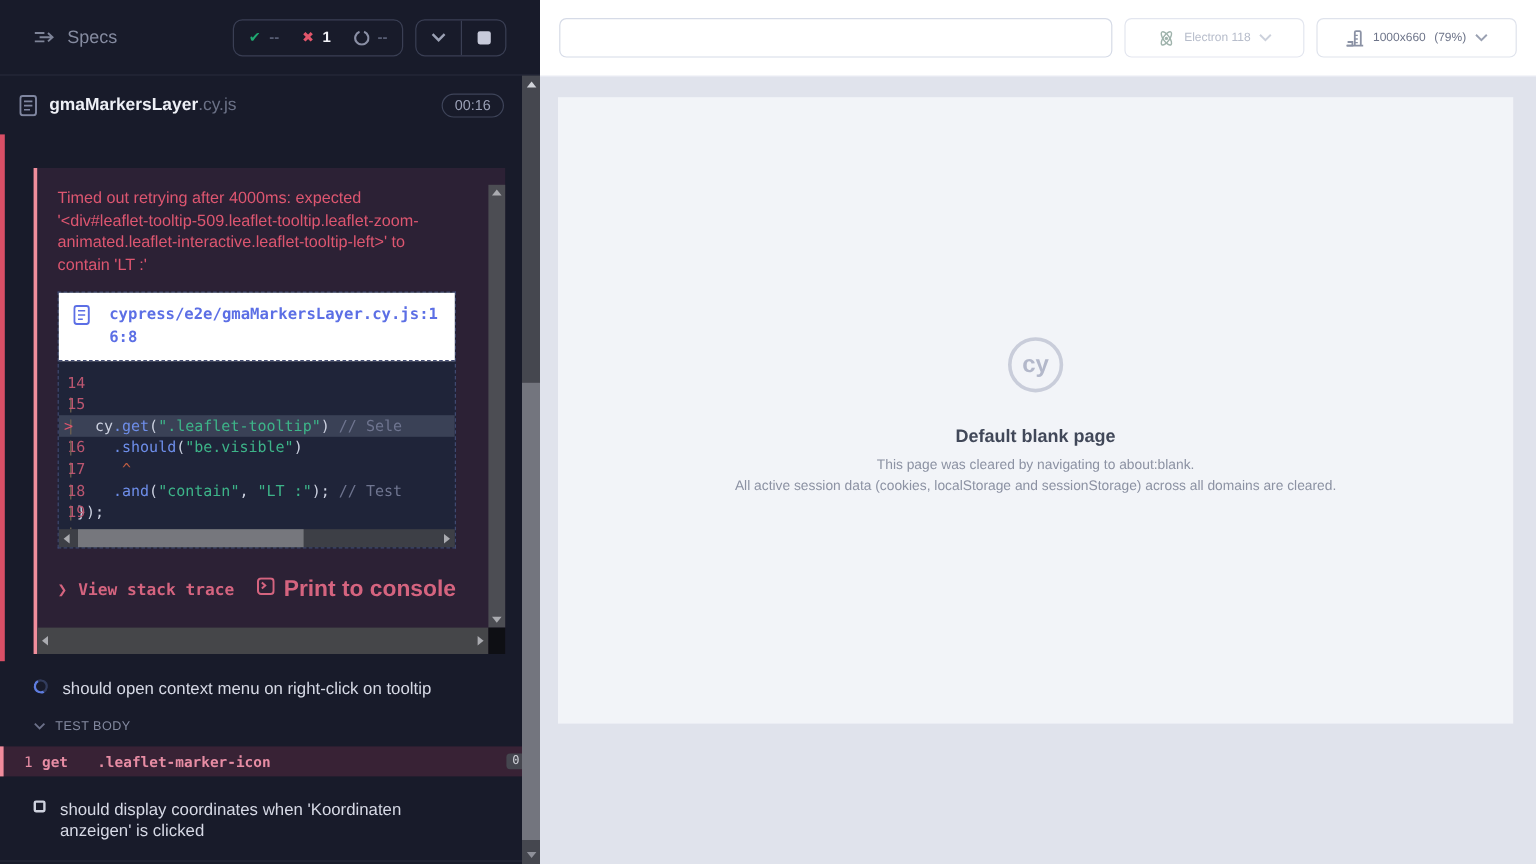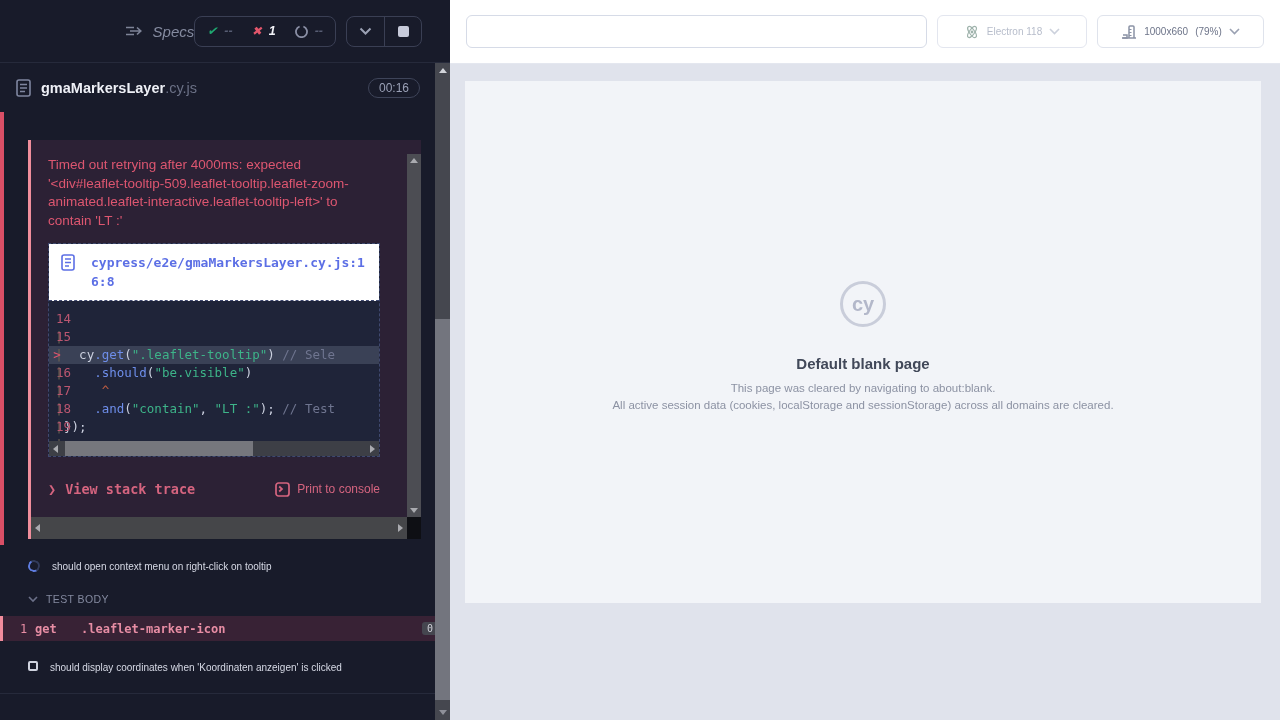--- a/index.html
+++ b/index.html
@@ -2,22 +2,22 @@
 <html><head>
 <meta charset="utf-8">
 <style>
   * { margin:0; padding:0; box-sizing:border-box; }
   html,body { width:1280px; height:720px; overflow:hidden; background:#181b2a;
               font-family:"Liberation Sans", sans-serif; }
   .app { display:flex; width:1280px; height:720px; }
 
   
   .reporter { position:relative; width:450px; height:720px; background:#181b2a; flex:none; }
-  .rep-header { height:63px; display:flex; align-items:center; justify-content:flex-end;
-                padding:0 14px 0 28px; border-bottom:1px solid #262a3b;font-style:italic; }
+  .rep-header { height:63px; display:flex; align-items:center; justify-content:space-between;
+                padding:0 14px 0 28px; border-bottom:1px solid #262a3b; }
   .rep-h-left { display:flex; align-items:center; gap:10px; }
   .specs-label { color:#858ba0; font-size:15px; cursor:pointer; }
   .rep-h-right { display:flex; align-items:center; gap:10px; margin-right:14px; }
   .stats { display:flex; align-items:center; gap:7px; border:1px solid #3a3f54; border-radius:8px;
            height:31px; padding:0 12px; }
   .stat-gap { width:5px; }
   .stat-icon { font-size:12px; line-height:1; }
   .stat-icon.pass { color:#1fa971; }
   .stat-icon.fail { color:#e2566b; }
   .stat-val { font-size:12.5px; font-weight:bold; }
@@ -65,28 +65,28 @@
   .arr-right { border-top:4px solid transparent; border-bottom:4px solid transparent;
                border-left:5px solid #aaabb0; right:4px; top:50%; transform:translateY(-50%); }
   .arr-up    { border-left:4px solid transparent; border-right:4px solid transparent;
                border-bottom:5px solid #aaabb0; top:4px; left:50%; transform:translateX(-50%); }
   .arr-down  { border-left:4px solid transparent; border-right:4px solid transparent;
                border-top:5px solid #aaabb0; bottom:4px; left:50%; transform:translateX(-50%); }
   .error-links { margin-top:24px; width:332px; display:flex; justify-content:space-between;
                  align-items:center; }
   .stack-link { color:#d5647f; font-family:"DejaVu Sans Mono", monospace; font-size:13.5px;
                 font-weight:bold; cursor:pointer; display:flex; gap:9px; align-items:center; }
-  .console-link { color:#d5647f; font-size:12px; font-weight:normal; cursor:pointer;
-                  display:flex; gap:7px; align-items:center; }
+  .console-link { color:#d5647f; font-size:19px; font-weight:bold; cursor:pointer;
+                  display:flex; gap:7px; align-items:flex-start; }
   .ep-vscroll { position:absolute; right:0; top:14px; bottom:22px; width:14px; background:#4c4d53; }
   .ep-hscroll { position:absolute; left:0; right:14px; bottom:0; height:22px; background:#454649; }
   .ep-corner  { position:absolute; right:0; bottom:0; width:14px; height:22px; background:#0e0f14; }
 
   .test { display:flex; align-items:flex-start; gap:12px; padding:13px 40px 4px 28px; cursor:pointer; }
-  .test-title { color:#d6d9e5; font-size:10px; line-height:18px; }
+  .test-title { color:#d6d9e5; font-size:14px; line-height:18px; }
   .spinner { width:12px; height:12px; border-radius:50%; margin-top:2px; flex:none;
              border:2px solid #323c5c; border-left-color:#5f7de0; border-bottom-color:#5f7de0;
              transform:rotate(15deg); }
   .pend-icon { width:10px; height:10px; border:2px solid #cfd3df; border-radius:2px;
                margin-top:2px; flex:none; }
   .test-body-row { display:flex; align-items:center; gap:8px; padding:13px 16px 7px 28px;
                    color:#848aa0; font-size:10.5px; letter-spacing:.4px; cursor:pointer; }
   .command-row { display:flex; align-items:center; height:25px; margin-top:4px;
                  background:#382235; border-left:3px solid #f18c9c; cursor:pointer;
                  font-family:"DejaVu Sans Mono", monospace; color:#e78da4; font-size:12px; }

